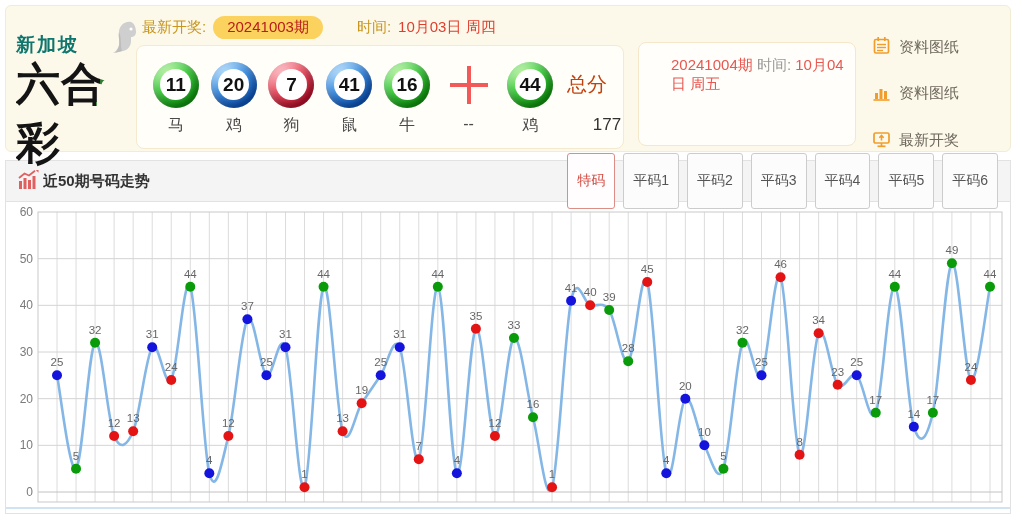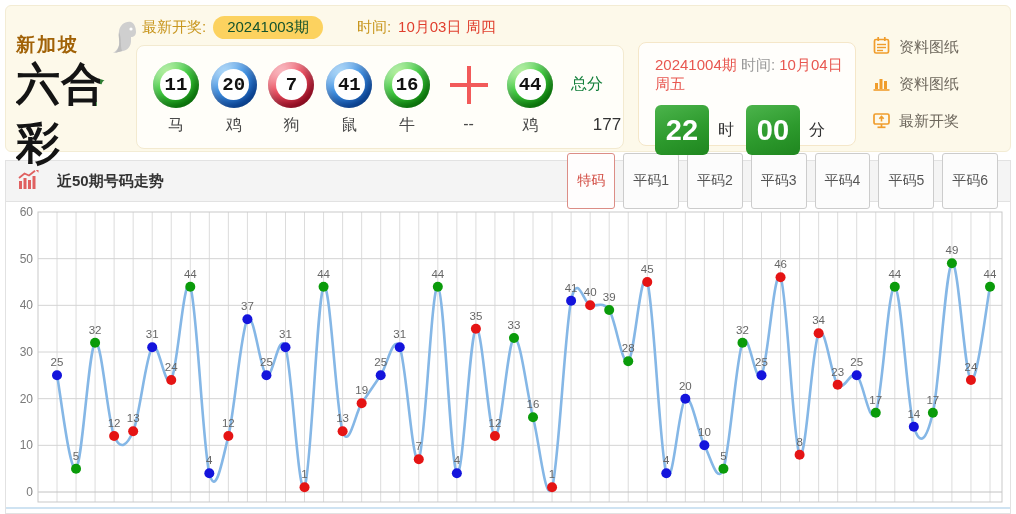--- a/index.html
+++ b/index.html
@@ -1,62 +1,62 @@
 <!DOCTYPE html>
 <html><head>
 <meta charset="utf-8">
 <style>
   html,body{margin:0;padding:0;width:1016px;height:514px;overflow:hidden;
     font-family:"Liberation Sans","DejaVu Sans",sans-serif;background:#fff;}
   
   .top-section{position:relative;margin:5px 5px 0 5px;height:147px;background:#fdf9ea;
     border:1px solid #f3ecd4;border-radius:6px;display:flex;box-sizing:border-box;padding:6px 8px 0 10px;}
   .logo{width:120px;position:relative;padding-top:20px;}
-  .logo-l1{font-size:19px;font-weight:bold;color:#a16207;letter-spacing:2px;}
+  .logo-l1{font-size:19px;font-weight:bold;color:#0f766e;letter-spacing:2px;}
   .logo-l2{font-size:44px;font-weight:bold;margin-top:-3px;letter-spacing:1px;
     background:linear-gradient(100deg,#141414 63%,#2e7d33 63%);
     -webkit-background-clip:text;background-clip:text;color:transparent;}
   .merlion{position:absolute;top:8px;right:-6px;}
   .col-center{width:488px;}
   .info-bar{height:30px;display:flex;align-items:center;font-size:15px;color:#c8961e;gap:7px;padding-left:6px;}
-  .pill{background:#fcd25f;border-radius:13px;padding:2px 14px;color:#14532d;}
+  .pill{background:#fcd25f;border-radius:13px;padding:2px 14px;color:#b91c1c;}
   .red-text{color:#e03e2d;}
   .info-gap{width:20px;}
   .balls-panel{margin-top:3px;background:#fffef9;border:1px solid #f3ead0;border-radius:8px;height:104px;
     display:flex;align-items:center;padding:0 8px 0 10px;box-sizing:border-box;}
   .ball-cell{width:62px;display:flex;flex-direction:column;align-items:center;}
-  .cell-top{height:48px;display:flex;align-items:center;justify-content:center;font-family:Liberation Mono, monospace;}
+  .cell-top{height:48px;display:flex;align-items:center;justify-content:center;}
   .cell-bottom{margin-top:6px;font-size:16px;color:#4a4a4a;height:19px;}
   .ball{width:46px;height:46px;border-radius:50%;display:flex;align-items:center;justify-content:center;
     box-shadow:inset -4px -6px 9px rgba(0,0,0,.28), inset 3px 4px 6px rgba(255,255,255,.35);}
   .ball-inner{width:31px;height:31px;background:#fff;border-radius:50%;display:flex;align-items:center;
     justify-content:center;font-size:19px;font-weight:bold;color:#111;}
   .ball.green{background:radial-gradient(circle at 35% 28%,#c6f5a6,#44cf44 40%,#119c11 72%,#0a7c0a);}
   .ball.blue{background:radial-gradient(circle at 35% 28%,#b9e2fb,#4395e6 40%,#1059c0 72%,#0a4496);}
   .ball.red{background:radial-gradient(circle at 35% 28%,#fbc6cc,#ef5566 40%,#c0132f 72%,#990e26);}
   .plus-cell{width:70px;}
   .total-cell{width:56px;}
-  .total-top{font-size:16px;color:#15803d;}
+  .total-top{font-size:20px;color:#c2410c;}
   .total-val{font-size:17px;color:#333;margin-left:40px;}
   .col-countdown{padding-top:30px;margin-left:14px;}
   .countdown-panel{width:218px;height:104px;background:#fffefb;border:1px solid #f5e7c9;border-radius:8px;
-    box-sizing:border-box;padding:13px 0 0 16px;}
+    box-sizing:border-box;padding:13px 0 0 32px;}
   .cd-line1{font-size:15px;}
   .cd-issue,.cd-date{color:#e85750;}
   .cd-tl{color:#999;}
   .cd-line2{margin-top:11px;display:flex;align-items:center;}
   .cd-block{width:54px;height:50px;border-radius:6px;background:linear-gradient(160deg,#4cb44c,#2d9a2d 55%,#1f861f);
     color:#fff;font-size:29px;font-weight:bold;display:flex;align-items:center;justify-content:center;}
   .cd-unit{margin:0 12px 0 9px;font-size:16px;color:#333;}
-  .col-links{margin-left:16px;padding-top:24px;display:flex;flex-direction:column;gap:15px;}
+  .col-links{margin-left:16px;padding-top:24px;display:flex;flex-direction:column;gap:15px;justify-content:space-between;}
   .side-link{display:flex;align-items:center;gap:8px;font-size:15px;color:#6d675c;cursor:pointer;white-space:nowrap;}
   
   .chart-section{margin:8px 5px 0 5px;border:1px solid #e2e2e2;background:#fff;}
   .chart-header{height:40px;background:#f4f4f4;border-bottom:1px solid #e2e2e2;display:flex;align-items:center;padding:0 12px;}
-  .chart-title{font-size:15px;color:#333;margin-left:18px;font-weight:bold;}
+  .chart-title{font-size:15px;color:#333;margin-left:4px;font-weight:bold;}
   .tabs{margin-left:auto;display:flex;gap:8px;}
   .tab{font-size:14px;color:#555;background:#fcfcfc;border:1px solid #ccc;border-radius:3px;padding:18px 9px;cursor:pointer;}
   .tab.active{color:#d24b42;border-color:#dc8d86;background:#fffdfd;}
   .chart-area{height:311px;position:relative;}
 </style>
 </head>
 <body>
 
 <div class="top-section">
   <div class="logo">
@@ -143,26 +143,20 @@
         </div>
       </div>
   </div>
 
   <div class="col-countdown">
     <div class="countdown-panel">
       <div class="cd-line1">
         <span class="cd-issue">20241004期</span>
         <span class="cd-tl">时间:</span>
         <span class="cd-date">10月04日 周五</span>
-      </div>
-      <div class="cd-line2">
-        <span class="cd-block">22</span>
-        <span class="cd-unit">时</span>
-        <span class="cd-block">00</span>
-        <span class="cd-unit">分</span>
       </div>
     </div>
   </div>
 
   <div class="col-links" id="side-links">
       <div class="side-link">
         <span><svg width="19" height="19" viewBox="0 0 19 19" fill="none" stroke="#f09d2c">
             <rect x="2.5" y="3.5" width="14" height="13.5" rx="1.5" stroke-width="1.7"></rect>
             <line x1="6.2" y1="1" x2="6.2" y2="5" stroke-width="1.7"></line>
             <line x1="12.8" y1="1" x2="12.8" y2="5" stroke-width="1.7"></line>

